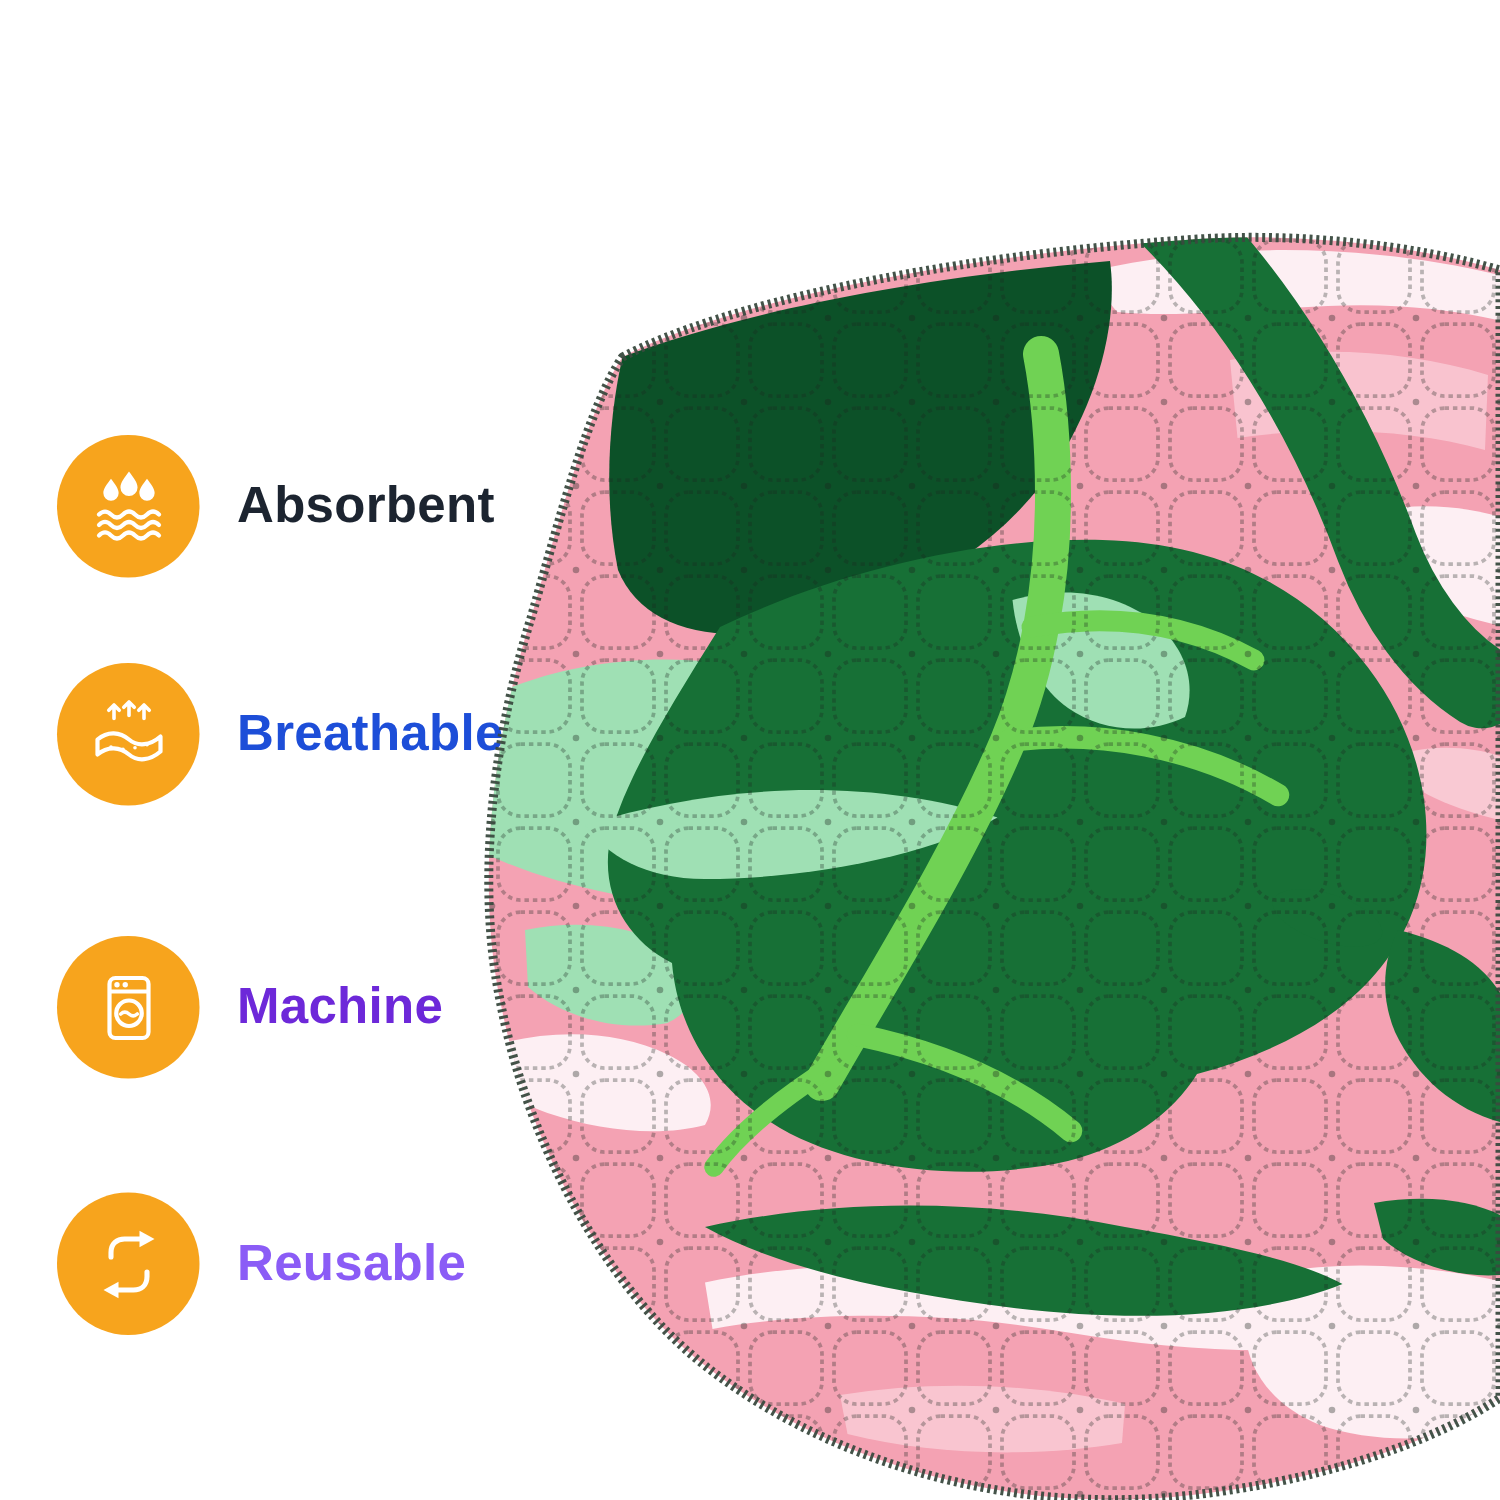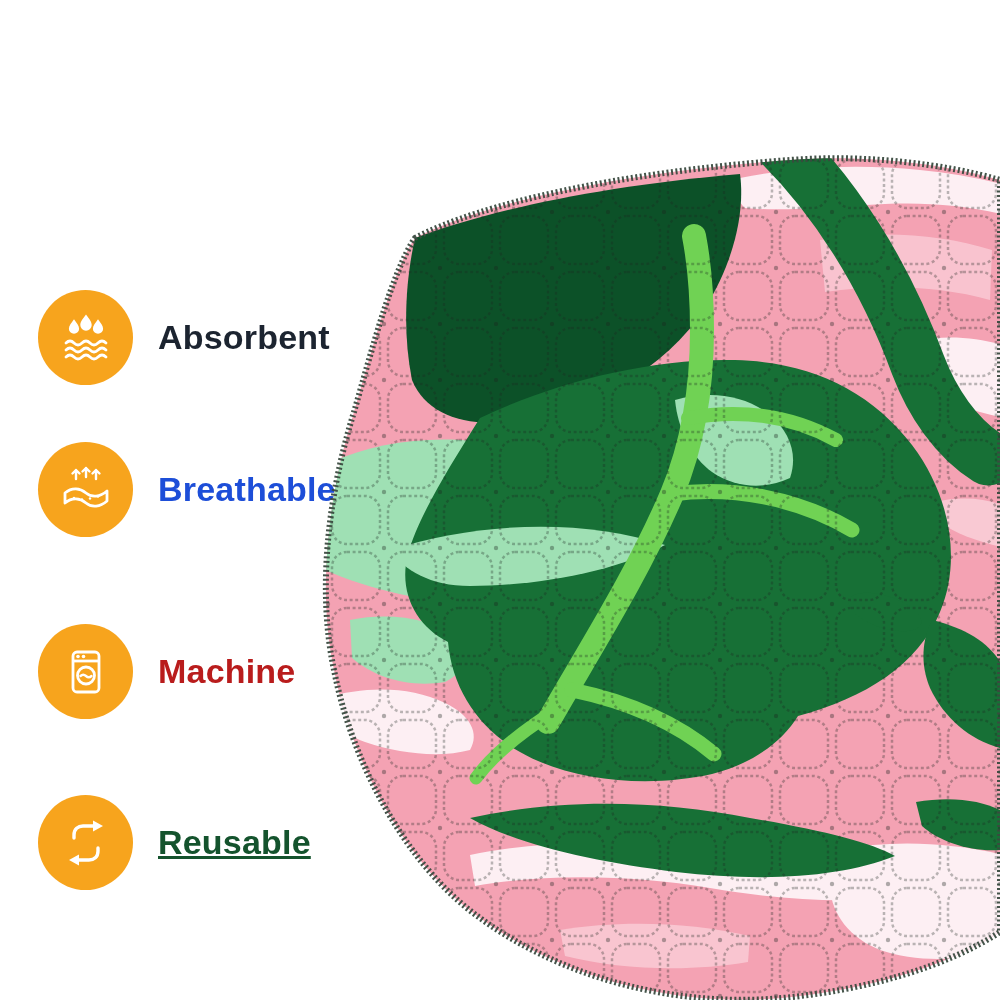--- a/index.html
+++ b/index.html
@@ -71,39 +71,39 @@
             <path d="M15,17 H41"></path>
             <circle cx="28" cy="31.5" r="8.5"></circle>
           </g>
           <g fill="#ffffff">
             <circle cx="20" cy="12.5" r="1.8"></circle>
               <circle cx="25.5" cy="12.5" r="1.8"></circle>
           </g>
           <path d="M22.5,32 Q25.2,29.5 28,32 Q30.8,34.5 33.5,32" fill="none" stroke="#ffffff" stroke-width="2.4" stroke-linecap="round"></path>
         </svg>
       </div>
-      <div class="label two-line" style="color: #b91c1c;">
+      <div class="label two-line" style="color: #6d28d9;">
         <div>Machine</div>
       </div>
     </div>
 
     <div class="feature" id="feat-4">
       <div class="icon-circle" style="background: rgb(247, 164, 29);">
         <svg width="56" height="56" viewBox="0 0 56 56">
           <g fill="none" stroke="#ffffff" stroke-width="3.4" stroke-linecap="round">
             <path d="M16,23 V20 C16,14 20,11 25,11 H36"></path>
             <path d="M40,33 V36 C40,42 36,45 31,45 H20"></path>
           </g>
           <g fill="#ffffff">
             <polygon points="35,5.5 45,11 35,16.5"></polygon>
             <polygon points="21,39.5 11,45 21,50.5"></polygon>
           </g>
         </svg>
       </div>
-      <div class="label" style="color: #14532d; text-decoration: underline;">Reusable</div>
+      <div class="label" style="color: #8b5cf6;">Reusable</div>
     </div>
 
   </section>
 
   <div class="mat-wrap">
     <svg width="680" height="850" viewBox="0 0 680 850">
       <defs>
         <clipPath id="matClip">
           <path d="M95,88 C160,54 300,22 470,10 C545,4 625,14 680,30 L680,782 C628,816 548,840 462,848 C352,858 235,826 152,762 C84,710 32,612 14,520 C-2,445 6,352 34,262 C52,200 72,122 95,88 Z"></path>
         </clipPath>

